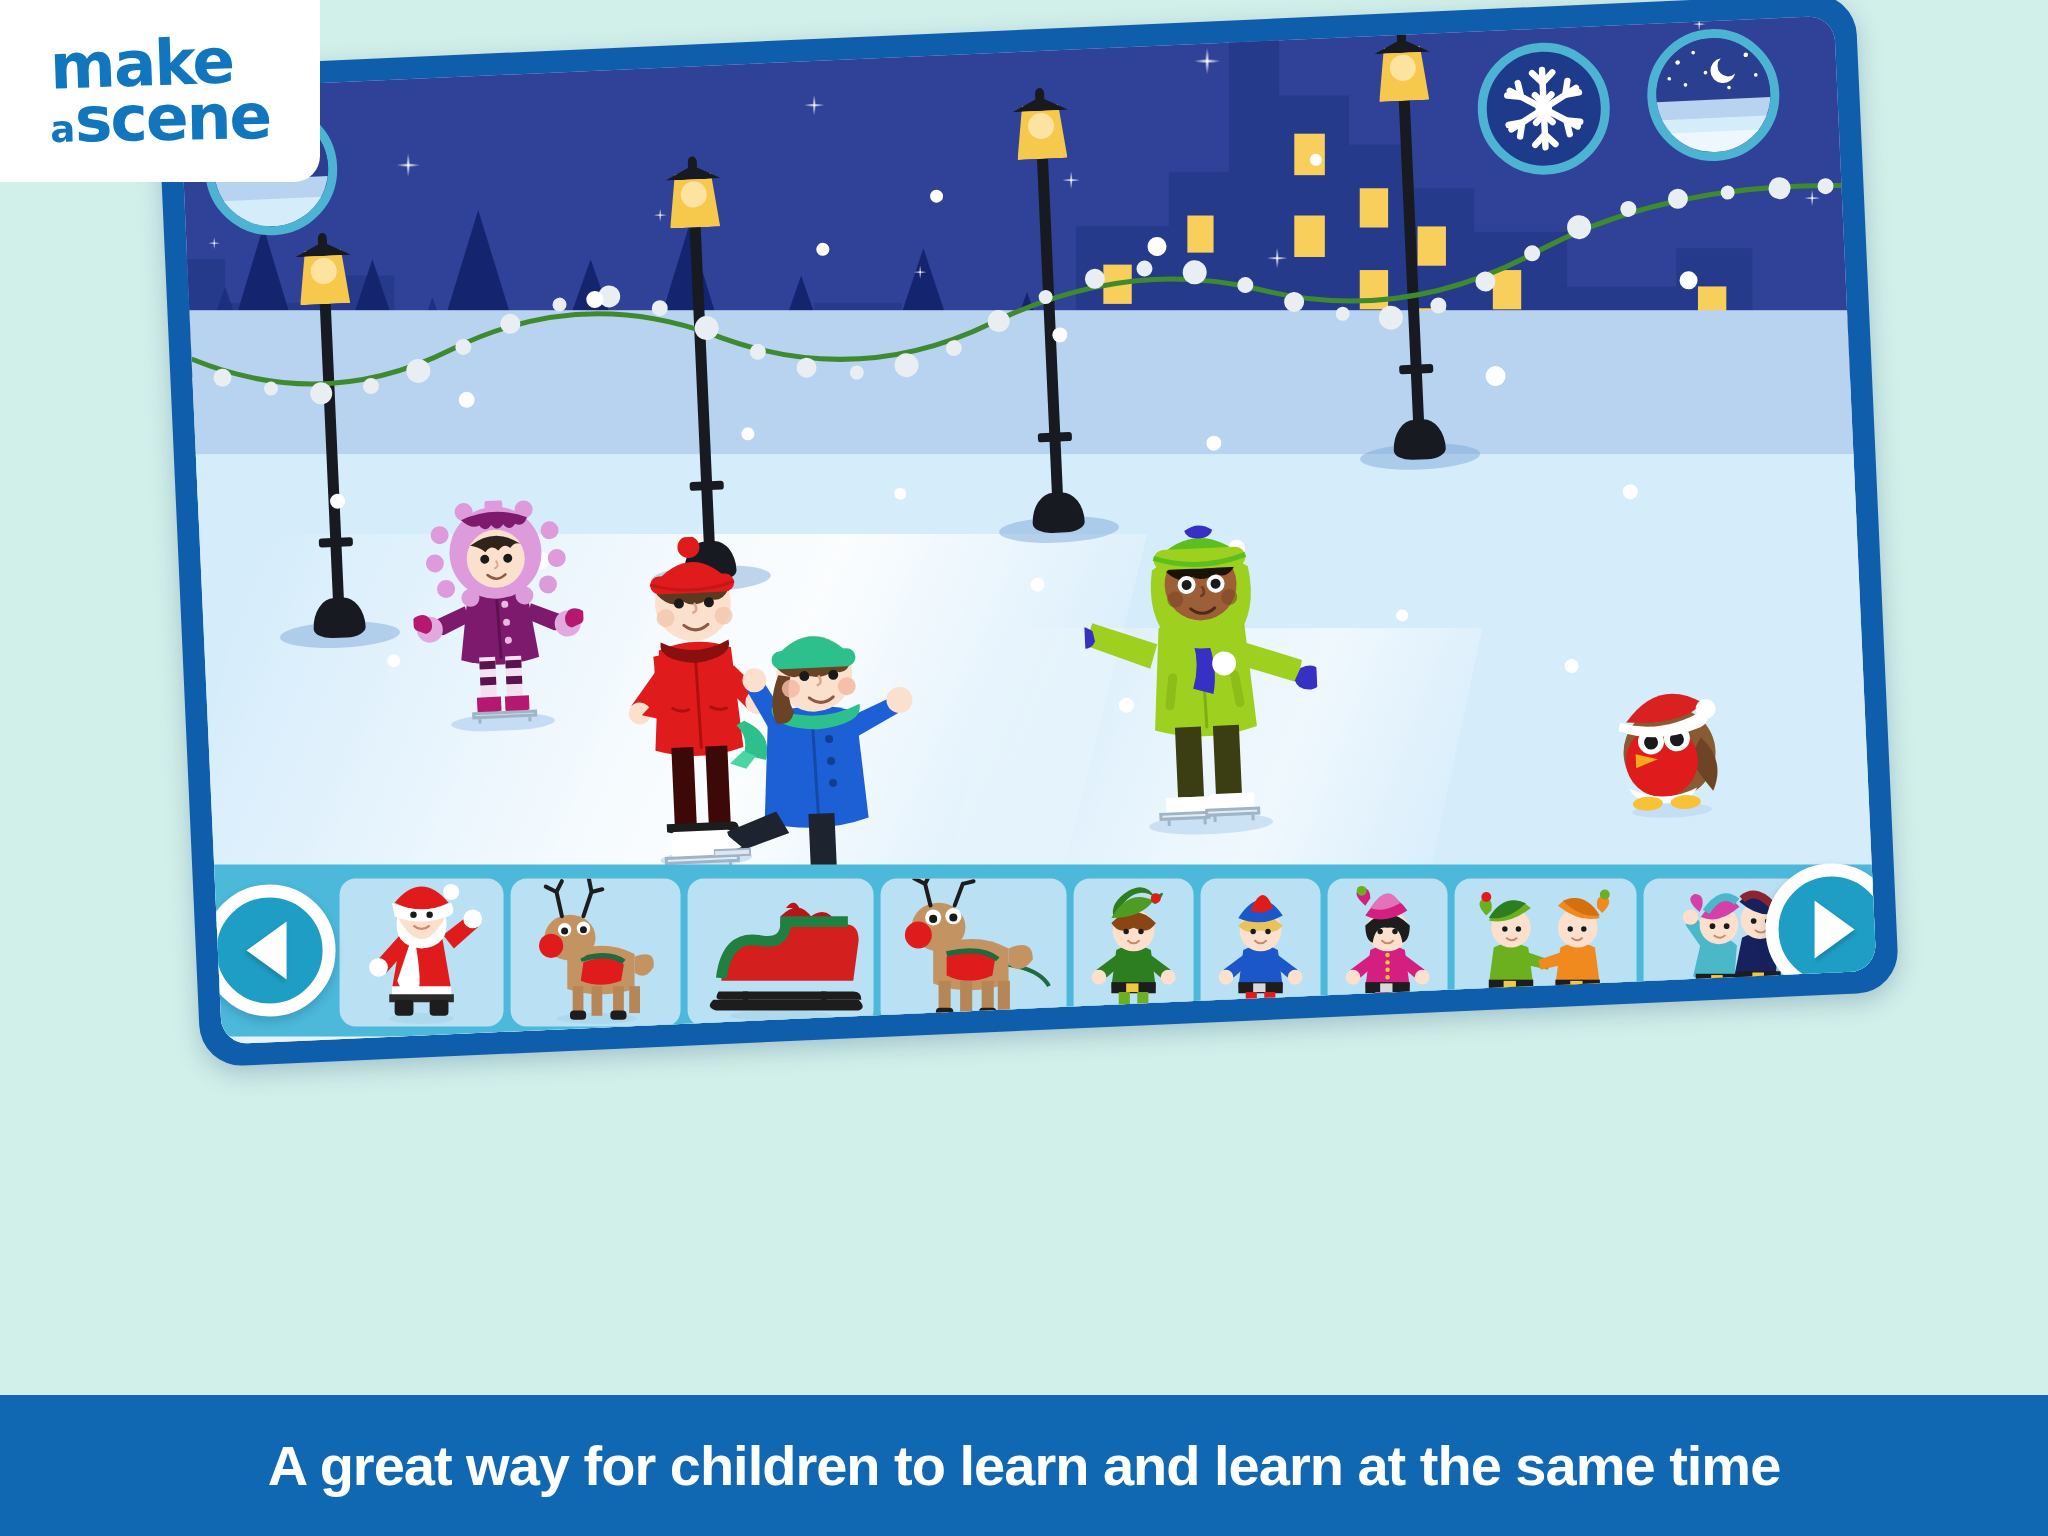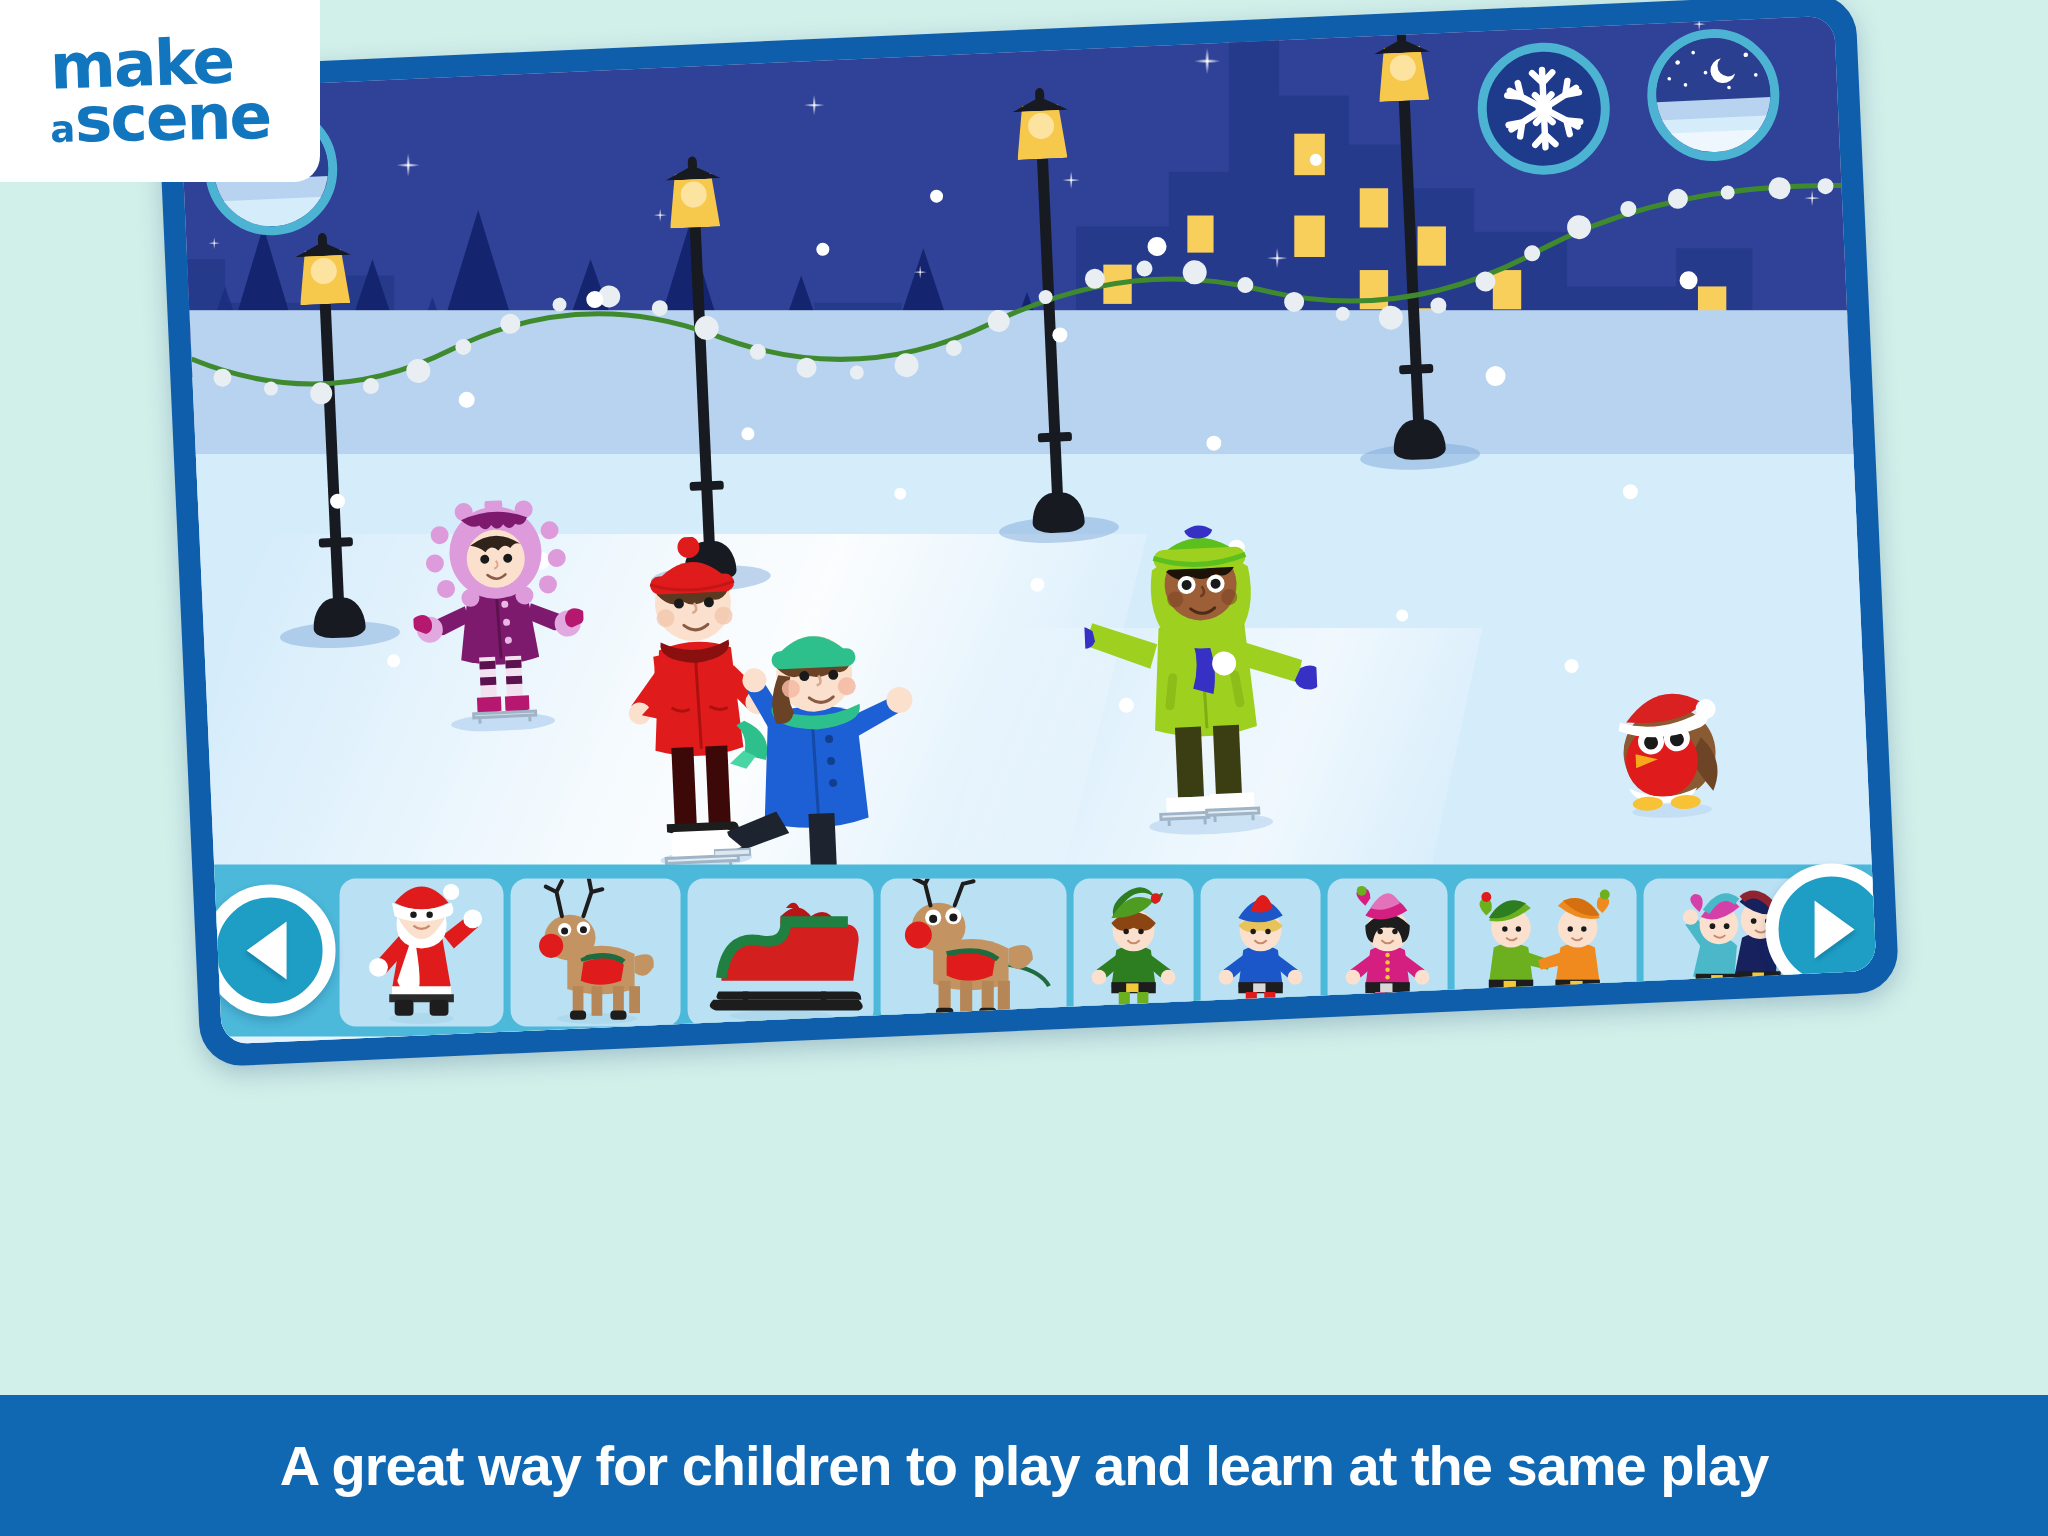--- a/index.html
+++ b/index.html
@@ -945,16 +945,16 @@
   </div>
 
   <div class="logo-card">
     <div class="logo-text">
       <span class="logo-line1">make</span>
       <span class="logo-line2"><span class="logo-a">a</span><span>scene</span></span>
     </div>
   </div>
 
   <div class="caption-bar">
-    <div class="caption-text">A great way for children to play and learn at the same play</div>
+    <div class="caption-text">A great way for children to learn and learn at the same time</div>
   </div>
 
 </div>
 
 </body></html>

